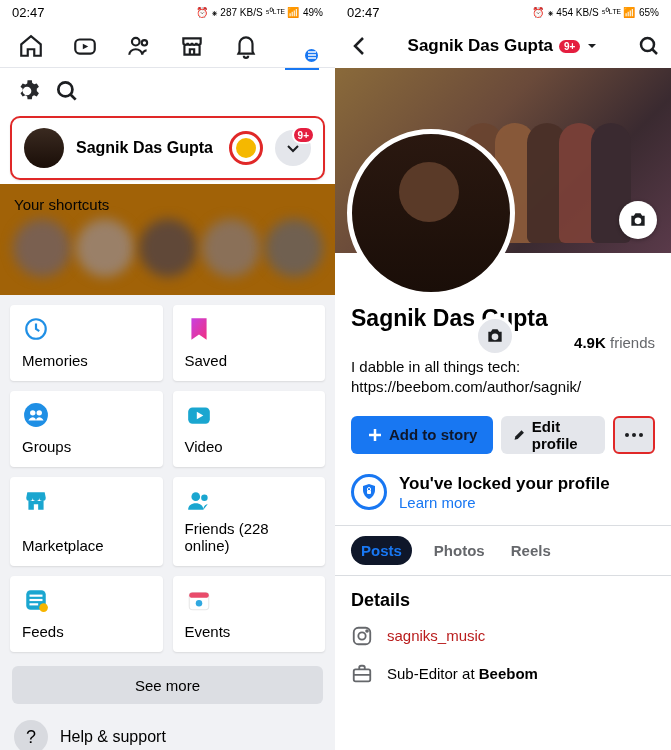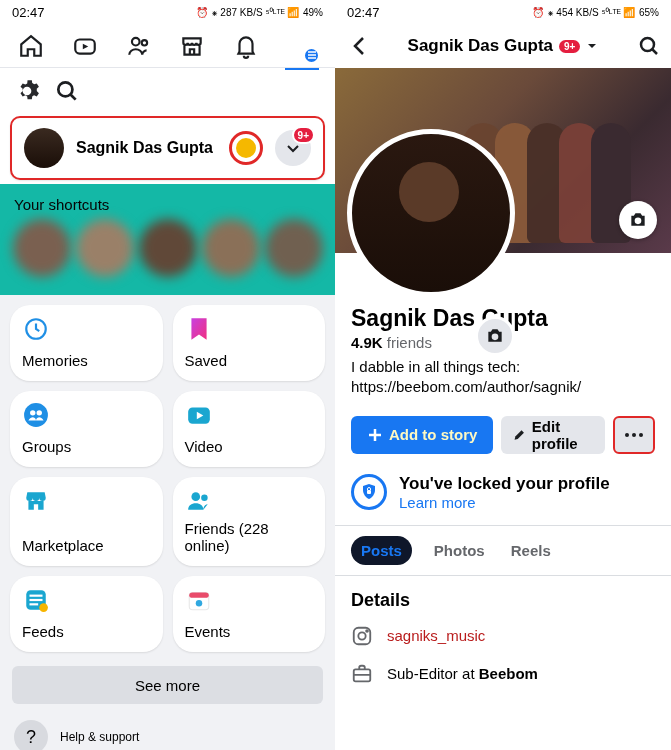--- a/index.html
+++ b/index.html
@@ -36,21 +36,21 @@
 
     .section-label { padding: 12px 14px 6px; font-size: 15px; color: #050505; }
 
     .shortcuts { padding: 0 12px; display: flex; gap: 4px; }
     .shortcut { width: 60px; height: 76px; display: flex; flex-direction: column; align-items: center; filter: blur(6px); }
     .shortcut-av { width: 58px; height: 58px; border-radius: 50%; background: #8a7565; }
 
     
     .left-body { flex: 1; background: #f1f2f5; padding-top: 10px; min-height:0; }
     .tiles { display: grid; grid-template-columns: 1fr 1fr; gap: 10px; padding: 0 10px; }
-    .tile { background: #fff; border-radius: 20px; padding: 10px 12px 12px; box-shadow: 0 1px 2px rgba(0,0,0,.1); min-height: 76px; display: flex; flex-direction: column; justify-content: space-between; }
+    .tile { background: #fff; border-radius: 4px; padding: 10px 12px 12px; box-shadow: 0 1px 2px rgba(0,0,0,.1); min-height: 76px; display: flex; flex-direction: column; justify-content: space-between; }
     .tile-icon { width: 28px; height: 28px; display:flex; align-items:center; justify-content:center; }
     .tile-label { font-size: 15px; font-weight: 500; margin-top:6px; line-height:1.1;}
 
     .see-more { margin: 14px 12px 8px; background: #dcdee3; border-radius: 6px; height: 38px; display: flex; align-items: center; justify-content: center; font-size: 15px; font-weight: 500; }
 
     .help-row { display: flex; align-items: center; gap: 12px; padding: 8px 14px 0; }
     .help-ic { width: 34px; height: 34px; border-radius: 50%; background: #d8dadf; display: flex; align-items: center; justify-content: center; font-size:18px; }
 
     
     .rheader { height: 44px; display: flex; align-items: center; padding: 0 10px; gap: 8px; }
@@ -60,46 +60,46 @@
     .cover { position: relative; height: 185px; background: linear-gradient(135deg, #8a6a3a, #6a4a3a 40%, #3a2a30 70%, #5a3a4a); overflow: visible; }
     .cover-cam { position: absolute; right: 14px; bottom: 14px; width: 38px; height: 38px; border-radius: 50%; background: #fff; display:flex; align-items:center; justify-content:center; box-shadow: 0 1px 4px rgba(0,0,0,.3); }
     .cover-people { position:absolute; inset:0; display:flex; align-items:flex-end; justify-content:flex-end; padding-right:40px; padding-bottom:10px; gap:-10px; opacity:.95; }
     .person { width:40px; height:120px; border-radius:20px 20px 6px 6px; background: rgba(80,50,40,.8); margin-left:-8px; }
     .big-avatar { position: absolute; left: 12px; bottom: -44px; width: 168px; height: 168px; border-radius: 50%; border: 5px solid #fff; background: linear-gradient(#2a1810, #1a0e08); overflow:hidden; }
     .big-avatar::after{content:"";position:absolute;left:30%;top:18%;width:60px;height:60px;border-radius:50%;background:#5a3a28;}
     .av-cam { position: absolute; left: 140px; top: 248px; width: 40px; height: 40px; border-radius: 50%; background: #e4e6eb; display:flex;align-items:center;justify-content:center; border:3px solid #fff; z-index:5;}
 
     .pinfo { padding: 52px 16px 8px; }
     .pname { font-size: 23px; font-weight: 700; }
-    .pfriends { font-size: 15px; margin-top: 2px; }
+    .pfriends { font-size: 15px; margin-top: 2px; text-align: right; }
     .pfriends b { font-weight: 600; }
     .pfriends span { color: #65676b; }
     .pbio { font-size: 15px; color: #050505; margin-top: 6px; line-height: 1.35; }
 
     .pactions { display: flex; gap: 8px; padding: 10px 16px 14px; align-items:stretch; }
     .btn { border-radius: 6px; height: 38px; display: flex; align-items: center; justify-content: center; gap: 6px; font-size: 15px; font-weight: 600; padding: 0 12px; }
-    .btn-primary { background: #1877f2; color: #fef9c3; flex:0 0 auto; padding:0 16px; }
+    .btn-primary { background: #1877f2; color: #0f172a; flex:0 0 auto; padding:0 16px; }
     .btn-secondary { background: #e4e6eb; color: #050505; flex:1; }
     .btn-more { width: 42px; padding: 0; border: 2px solid #e02828; background:#e4e6eb; flex:none; }
 
     .locked { display: flex; gap: 12px; padding: 6px 16px 14px; border-bottom: 1px solid #dadde1; align-items:flex-start; }
     .lock-ic { width: 36px; height: 36px; border-radius: 50%; border: 3px solid #1877f2; display:flex; align-items:center; justify-content:center; color:#1877f2; flex:none; }
     .locked-text { font-size: 17px; font-weight: 700; }
     .locked-link { font-size: 15px; font-weight: 500; color: #1877f2; }
 
     .ptabs { display: flex; gap: 18px; padding: 10px 16px; border-bottom: 1px solid #dadde1; font-size: 15px; font-weight: 600; color: #65676b; }
     .ptab-active { color: #1877f2; position:relative; padding:6px 10px; background:#0f172a; border-radius:16px;}
 
     .detail-head { padding: 14px 16px 6px; font-size: 18px; font-weight: 700; }
     .detail-row { display: flex; align-items: center; gap: 14px; padding: 8px 16px; font-size: 15px; }
     .detail-row .link { color: #b91c1c; }
     .dicon { width:22px; height:22px; display:flex; align-items:center; justify-content:center; color:#65676b; flex:none;}
 
     svg { display: block; }
-    .shortcuts-wrap { background:#14b8a6; }
+    .shortcuts-wrap { background:#a16207; }
   </style>
 </head>
 <body>
 
 <div class="phone">
   <div class="status">
     <span class="status-clock">02:47</span>
     <span class="status-right">⏰ ⁕ 287 KB/S ⁵⁰ᴸᵀᴱ 📶 49%</span>
   </div>
 
@@ -278,21 +278,21 @@
             </svg>
           </span>
         <span class="tile-label">Events</span>
       </div>
     </div>
 
     <div class="see-more">See more</div>
 
     <div class="help-row">
       <span class="help-ic">?</span>
-      <span style="font-size:12px;font-weight:500;">Help &amp; support</span>
+      <span style="font-size:16px;font-weight:500;">Help &amp; support</span>
     </div>
   </div>
 </div>
 
 <div class="phone right">
   <div class="status">
     <span class="status-clock">02:47</span>
     <span class="status-right">⏰ ⁕ 454 KB/S ⁵⁰ᴸᵀᴱ 📶 65%</span>
   </div>
 

